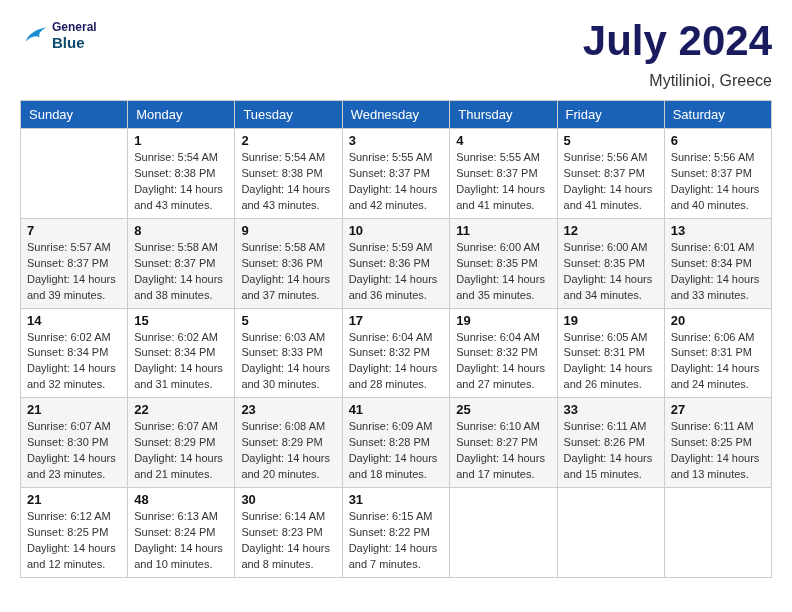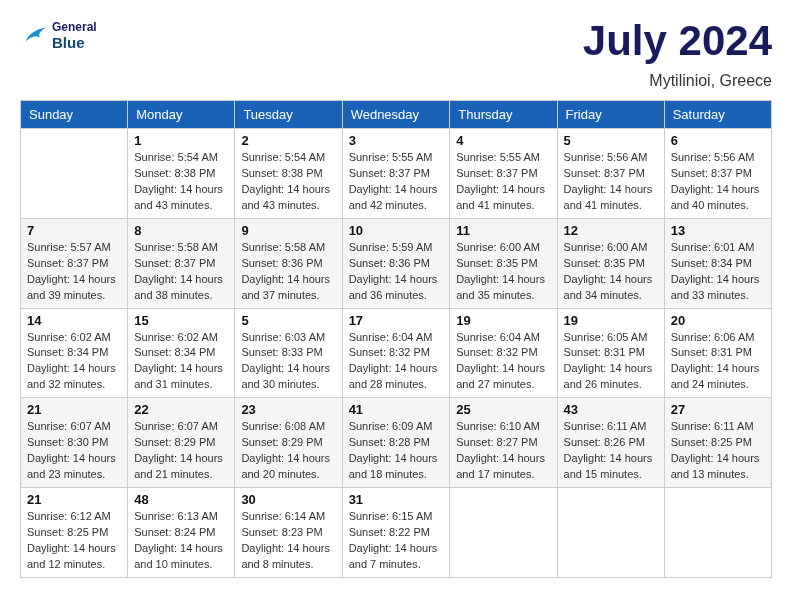--- a/index.html
+++ b/index.html
@@ -213,21 +213,21 @@
         </td>
         <td>
           <div class="day-num">41</div>
           <div class="day-info">Sunrise: 6:09 AM<br>Sunset: 8:28 PM<br>Daylight: 14 hours<br>and 18 minutes.</div>
         </td>
         <td>
           <div class="day-num">25</div>
           <div class="day-info">Sunrise: 6:10 AM<br>Sunset: 8:27 PM<br>Daylight: 14 hours<br>and 17 minutes.</div>
         </td>
         <td>
-          <div class="day-num">43</div>
+          <div class="day-num">33</div>
           <div class="day-info">Sunrise: 6:11 AM<br>Sunset: 8:26 PM<br>Daylight: 14 hours<br>and 15 minutes.</div>
         </td>
         <td>
           <div class="day-num">27</div>
           <div class="day-info">Sunrise: 6:11 AM<br>Sunset: 8:25 PM<br>Daylight: 14 hours<br>and 13 minutes.</div>
         </td>
       </tr>
       <tr>
         <td>
           <div class="day-num">21</div>

